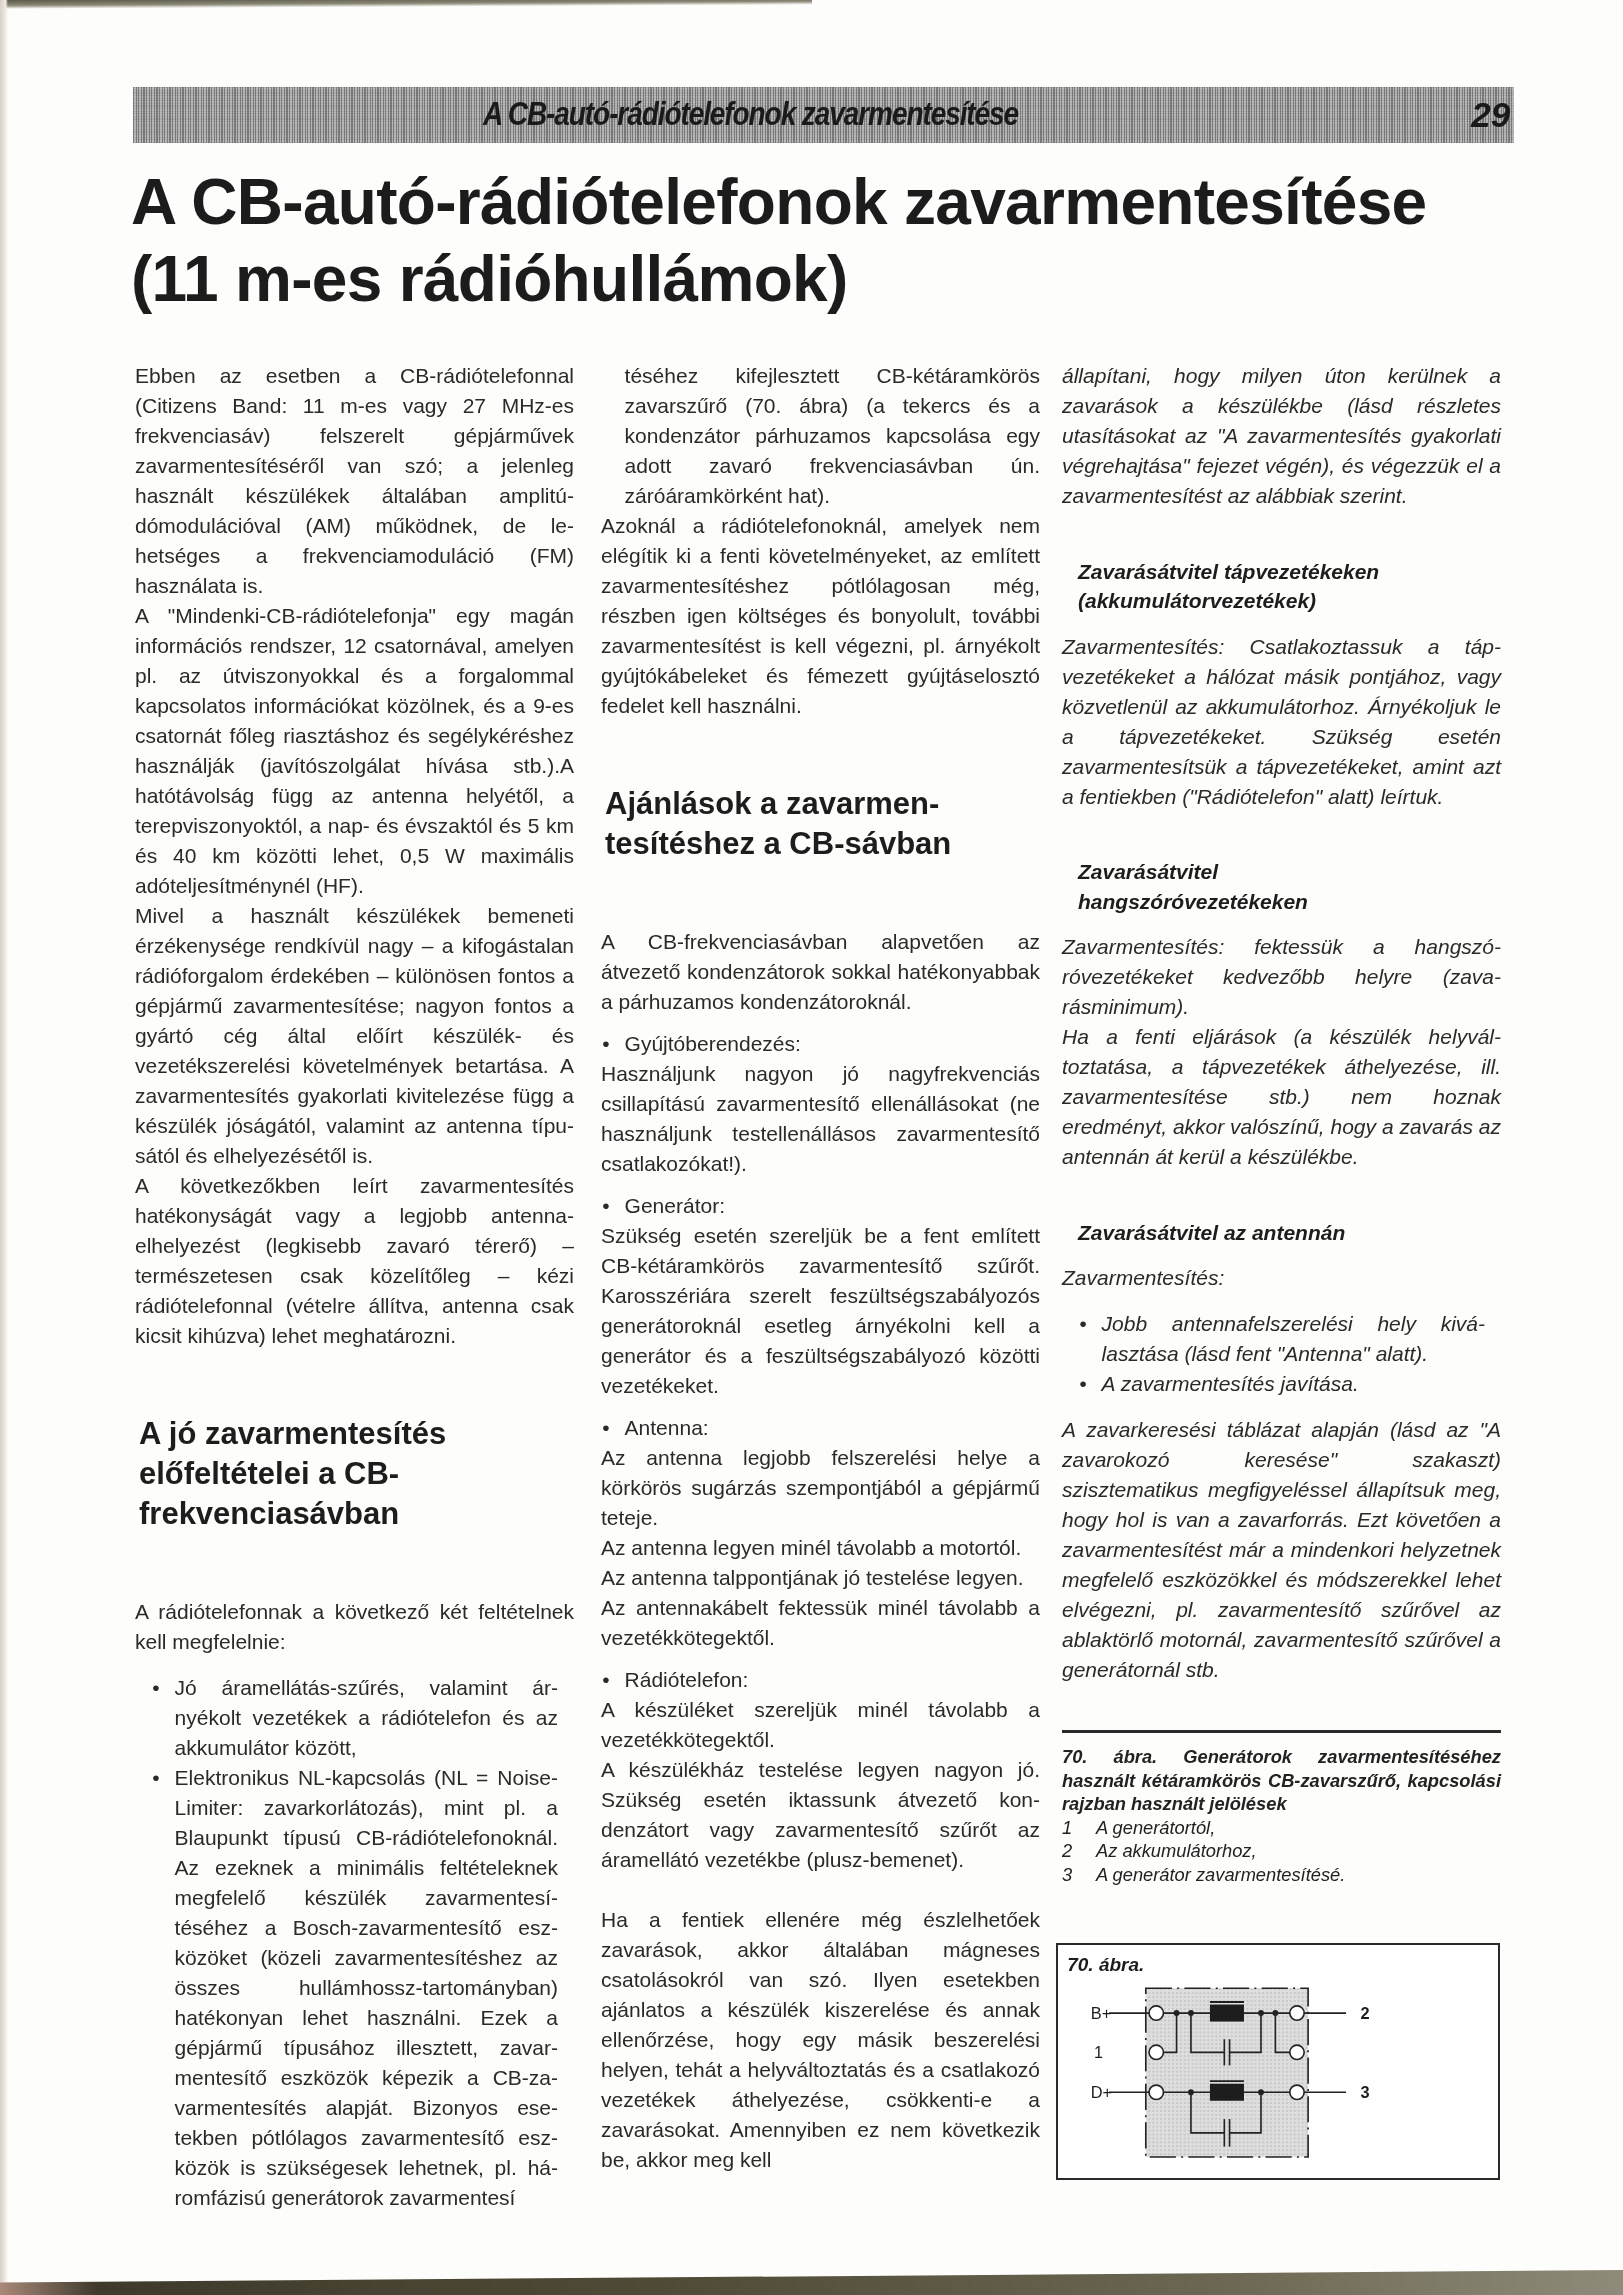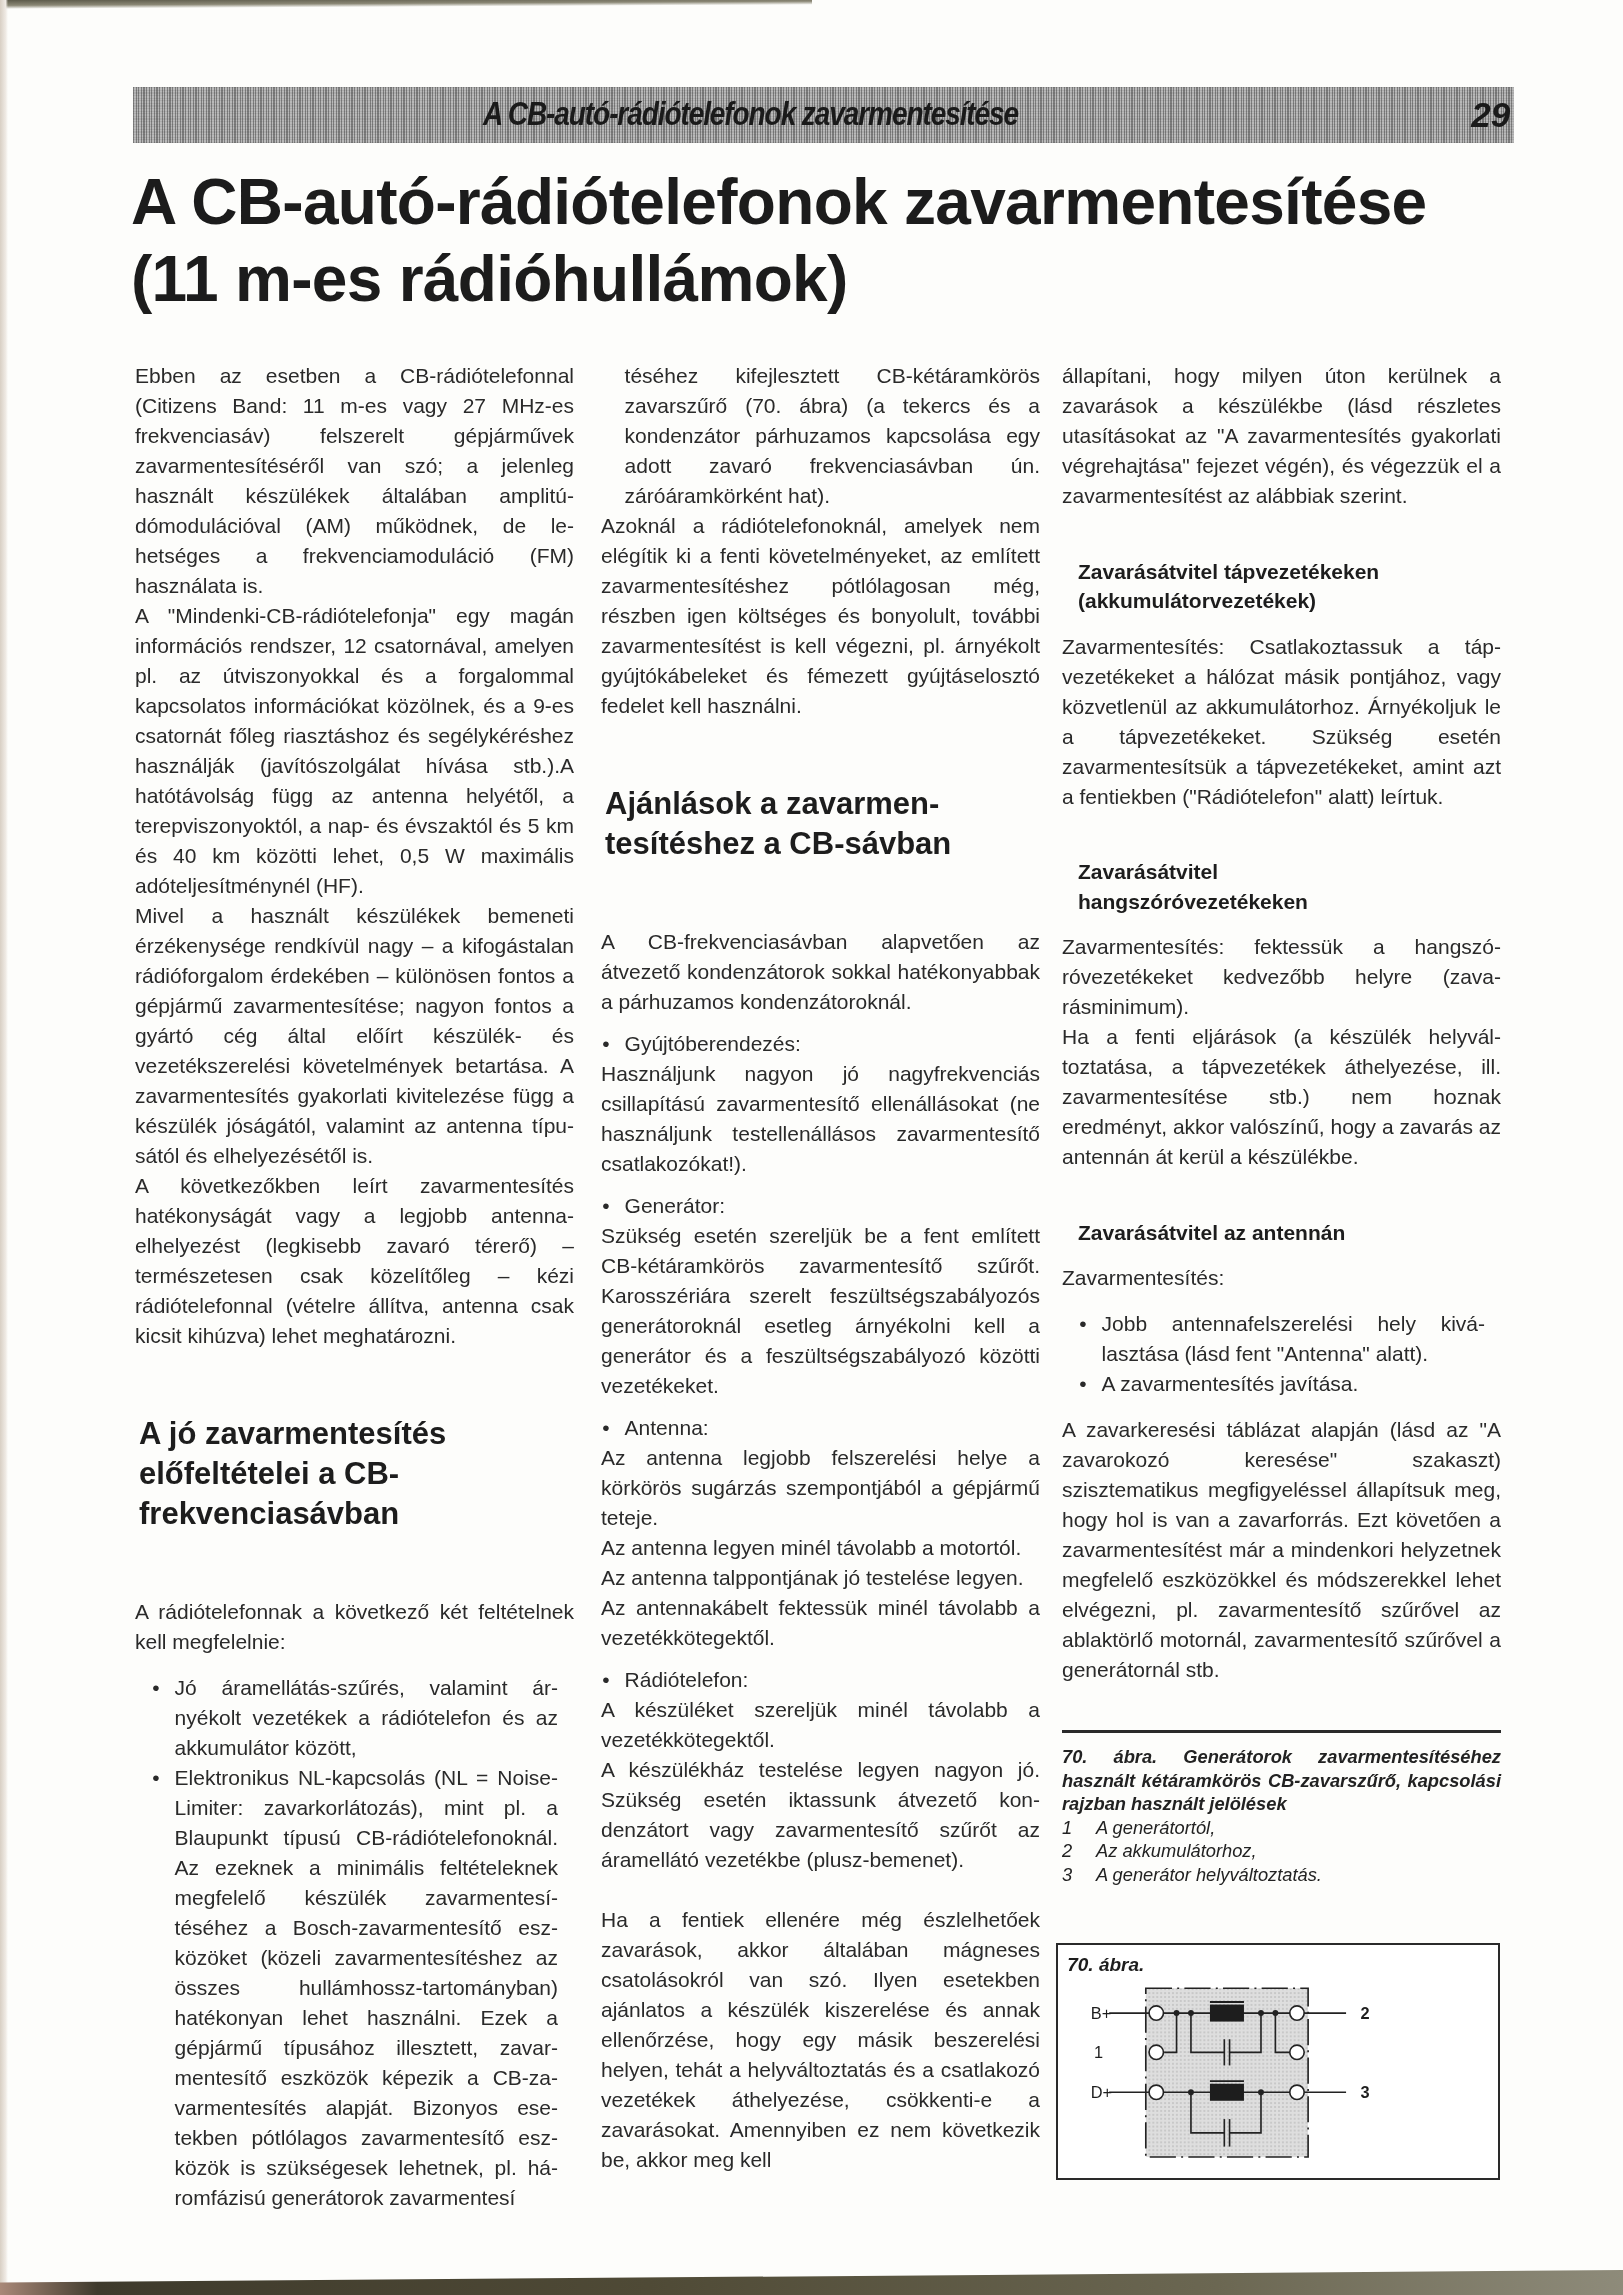--- a/index.html
+++ b/index.html
@@ -44,21 +44,21 @@
     font-weight: bold; font-size: 64px; line-height: 77px; color: #1c1c1c;
     letter-spacing: -0.7px;
   }
   .col {
     position: absolute; top: 361px; width: 439px;
     font-size: 21px; line-height: 30px; color: #2a2a2a;
   }
   .col p { margin: 0; text-align: justify; hyphens: manual; }
   .col1 { left: 135px; }
   .col2 { left: 601px; }
-  .col3 { left: 1062px; }
+  .col3 { left: 1062px; font-style: italic; }
   .col .indent { padding-left: 23.6px; }
   .col h2 {
     margin: 4px; font-weight: bold; font-size: 31px; line-height: 40px; color: #1d1d1d;
   }
   .col h3 {
     margin: 16px; font-weight: bold; font-size: 21px; line-height: 29.5px; color: #1d1d1d;
   }
   .col ul { margin: 16px; padding: 0; list-style: none; }
   .col li { position: relative; padding-left: 23.6px; text-align: justify; }
   .col li::before {
@@ -173,21 +173,21 @@
   <div class="cap-item">
     <span class="cap-num">1</span>
     <span>A generátortól,</span>
   </div>
   <div class="cap-item">
     <span class="cap-num">2</span>
     <span>Az akkumulátorhoz,</span>
   </div>
   <div class="cap-item">
     <span class="cap-num">3</span>
-    <span>A generátor helyváltoztatás.</span>
+    <span>A generátor zavarmentesítésé.</span>
   </div>
 </div>
 
 <div class="figure-box">
   <svg width="440" height="233" viewBox="0 0 672 356">
     <defs>
       <pattern id="dots" width="6" height="6" patternUnits="userSpaceOnUse">
         <rect width="6" height="6" fill="#dedede"></rect>
         <rect width="3" height="3" fill="#c8c8c8"></rect>
       </pattern>

